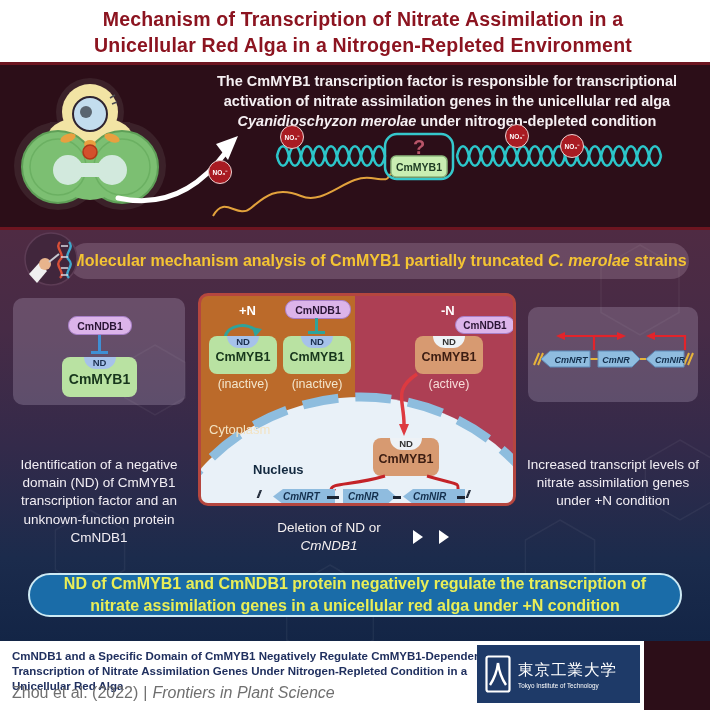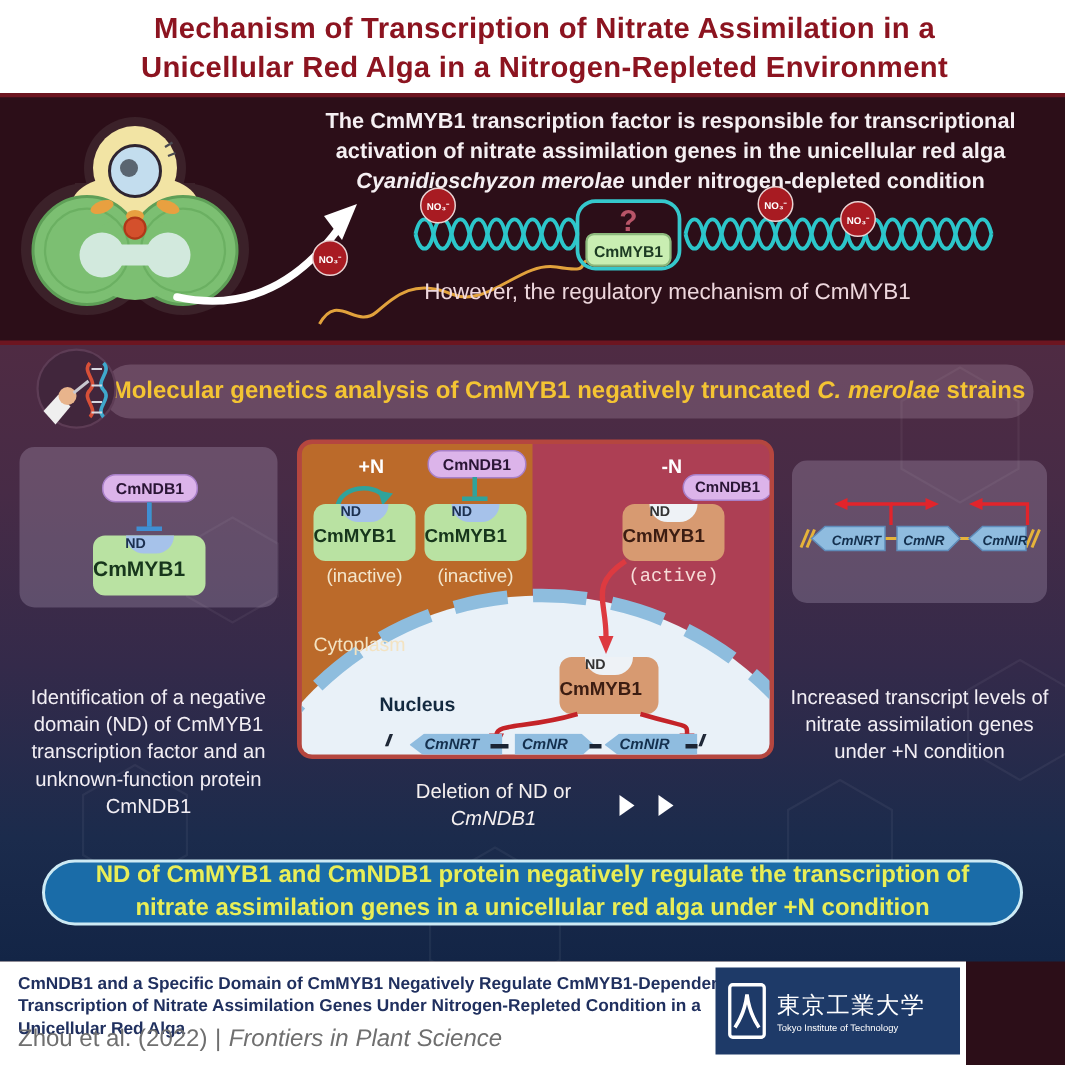--- a/index.html
+++ b/index.html
@@ -33,21 +33,21 @@
   #banner-icon{position:absolute;left:24px;top:2px;width:54px;height:54px;}
 
   .side-panel{position:absolute;background:rgba(196,180,208,.26);border-radius:10px;}
   .panel-caption{position:absolute;text-align:center;color:#f2eef4;font-size:13.5px;line-height:1.35;margin-top:44px;}
 
   .pill{position:absolute;background:#dcb4ea;border:1px solid #a87fc8;border-radius:9px;
     color:#2a1535;font-weight:700;text-align:center;display:flex;align-items:center;justify-content:center;}
   .tbar-v{position:absolute;width:3px;background:#2fa39b;}
   .tbar-h{position:absolute;height:3px;background:#2fa39b;}
 
-  .myb-box{position:absolute;background:#b9e2a2;border-radius:8px;text-align:left;box-sizing:border-box;}
+  .myb-box{position:absolute;background:#b9e2a2;border-radius:8px;text-align:center;box-sizing:border-box;}
   .myb-box .notch{position:absolute;top:0;left:50%;transform:translateX(-50%);
     width:32px;height:12px;border-radius:0 0 16px 16px;background:#a6c2ea;
     font-size:9.5px;font-weight:700;color:#1c3050;line-height:11px;}
   .myb-box .myb-label{display:block;padding-top:14px;font-size:12.5px;font-weight:700;color:#17361c;}
   .myb-box.tan{background:#d79a71;}
   .myb-box.tan .notch{background:#eef2f6;color:#333;}
   .myb-box.tan .myb-label{color:#3c1d12;}
 
   #middle-panel{position:absolute;left:198px;top:63px;width:318px;height:213px;border:3px solid #b5463f;
     border-radius:10px;box-sizing:border-box;overflow:hidden;background:#ad3f54;}
@@ -153,40 +153,39 @@
         <span>NO₃⁻</span>
       </div>
     <div class="no3" style="left:560px;top:69px;">
         <span>NO₃⁻</span>
       </div>
     <div class="no3" style="left:208px;top:95px;">
         <span>NO₃⁻</span>
       </div>
 
     <div id="however-text">
-      <div>However, the regulatory mechanism of CmMYB1</div>
     </div>
   </div>
   <div class="hr-divider" style="top:227px;"></div>
 
   <div id="main-section">
 
     <svg style="position:absolute;inset:0;" width="710" height="411" viewBox="0 0 710 411">
       <g fill="none" stroke="rgba(255,255,255,0.05)" stroke-width="1.5">
         <polygon points="640,15 679,37.5 679,82.5 640,105 601,82.5 601,37.5"></polygon>
         <polygon points="90,280 124.6,300 124.6,340 90,360 55.4,340 55.4,300"></polygon>
         <polygon points="330,335 373.3,360 373.3,410 330,435 286.7,410 286.7,360"></polygon>
         <polygon points="560,290 594.6,310 594.6,350 560,370 525.4,350 525.4,310"></polygon>
         <polygon points="155,115 185.3,132.5 185.3,167.5 155,185 124.7,167.5 124.7,132.5"></polygon>
         <polygon points="680,210 714.6,230 714.6,270 680,290 645.4,270 645.4,230"></polygon>
       </g>
     </svg>
 
     <div id="banner-pill">
-      <span class="banner-text"><span>Molecular genetics analysis of CmMYB1 negatively truncated </span><span class="italic">C. merolae</span><span> strains</span></span>
+      <span class="banner-text"><span>Molecular mechanism analysis of CmMYB1 partially truncated </span><span class="italic">C. merolae</span><span> strains</span></span>
     </div>
     <svg id="banner-icon" viewBox="0 0 54 54">
       <circle cx="27" cy="27" r="26" fill="#41263c" stroke="#5d3c55" stroke-width="1.5"></circle>
       <path d="M36,10 C30,16 42,22 36,28 C30,34 42,40 36,46" stroke="#d85038" stroke-width="2.4" fill="none"></path>
       <path d="M45,10 C51,16 39,22 45,28 C51,34 39,40 45,46" stroke="#3fa8cc" stroke-width="2.4" fill="none"></path>
       <path d="M37,14 h7 M37,25 h7 M37,36 h7 M37,43 h7" stroke="#d8d8e0" stroke-width="1.3"></path>
       <polygon points="5,42 15,31 23,39 13,51" fill="#efefef"></polygon>
       <circle cx="21" cy="32" r="6" fill="#e8b48c"></circle>
       <path d="M25,30 L35,22" stroke="#c8c8d0" stroke-width="2"></path>
     </svg>
@@ -240,21 +239,21 @@
       <div class="state-label" style="left:74px;top:81px;width:84px;">(inactive)</div>
 
       <div class="pill" style="left:254px;top:20px;width:58px;height:16px;font-size:10px;">
           <span>CmNDB1</span>
         </div>
 
       <div class="myb-box tan" style="left:214px;top:40px;width:68px;height:38px;">
         <span class="notch"><span>ND</span></span>
         <span class="myb-label">CmMYB1</span>
       </div>
-      <div class="state-label" style="left:206px;top:81px;width:84px;color:#f7dcd8;font-family:Liberation Mono, monospace;">(active)</div>
+      <div class="state-label" style="left:206px;top:81px;width:84px;color:#f7dcd8;">(active)</div>
 
       <div class="cond-label" style="left:8px;top:126px;font-weight:400;color:#f3e3c2;">Cytoplasm</div>
       <div class="cond-label" style="left:52px;top:166px;color:#13293f;font-weight:600;">Nucleus</div>
 
       <div class="myb-box tan" style="left:172px;top:142px;width:66px;height:38px;">
         <span class="notch"><span>ND</span></span>
         <span class="myb-label">CmMYB1</span>
       </div>
 
       <svg class="panel-svg" width="318" height="213" viewBox="0 0 318 213">

